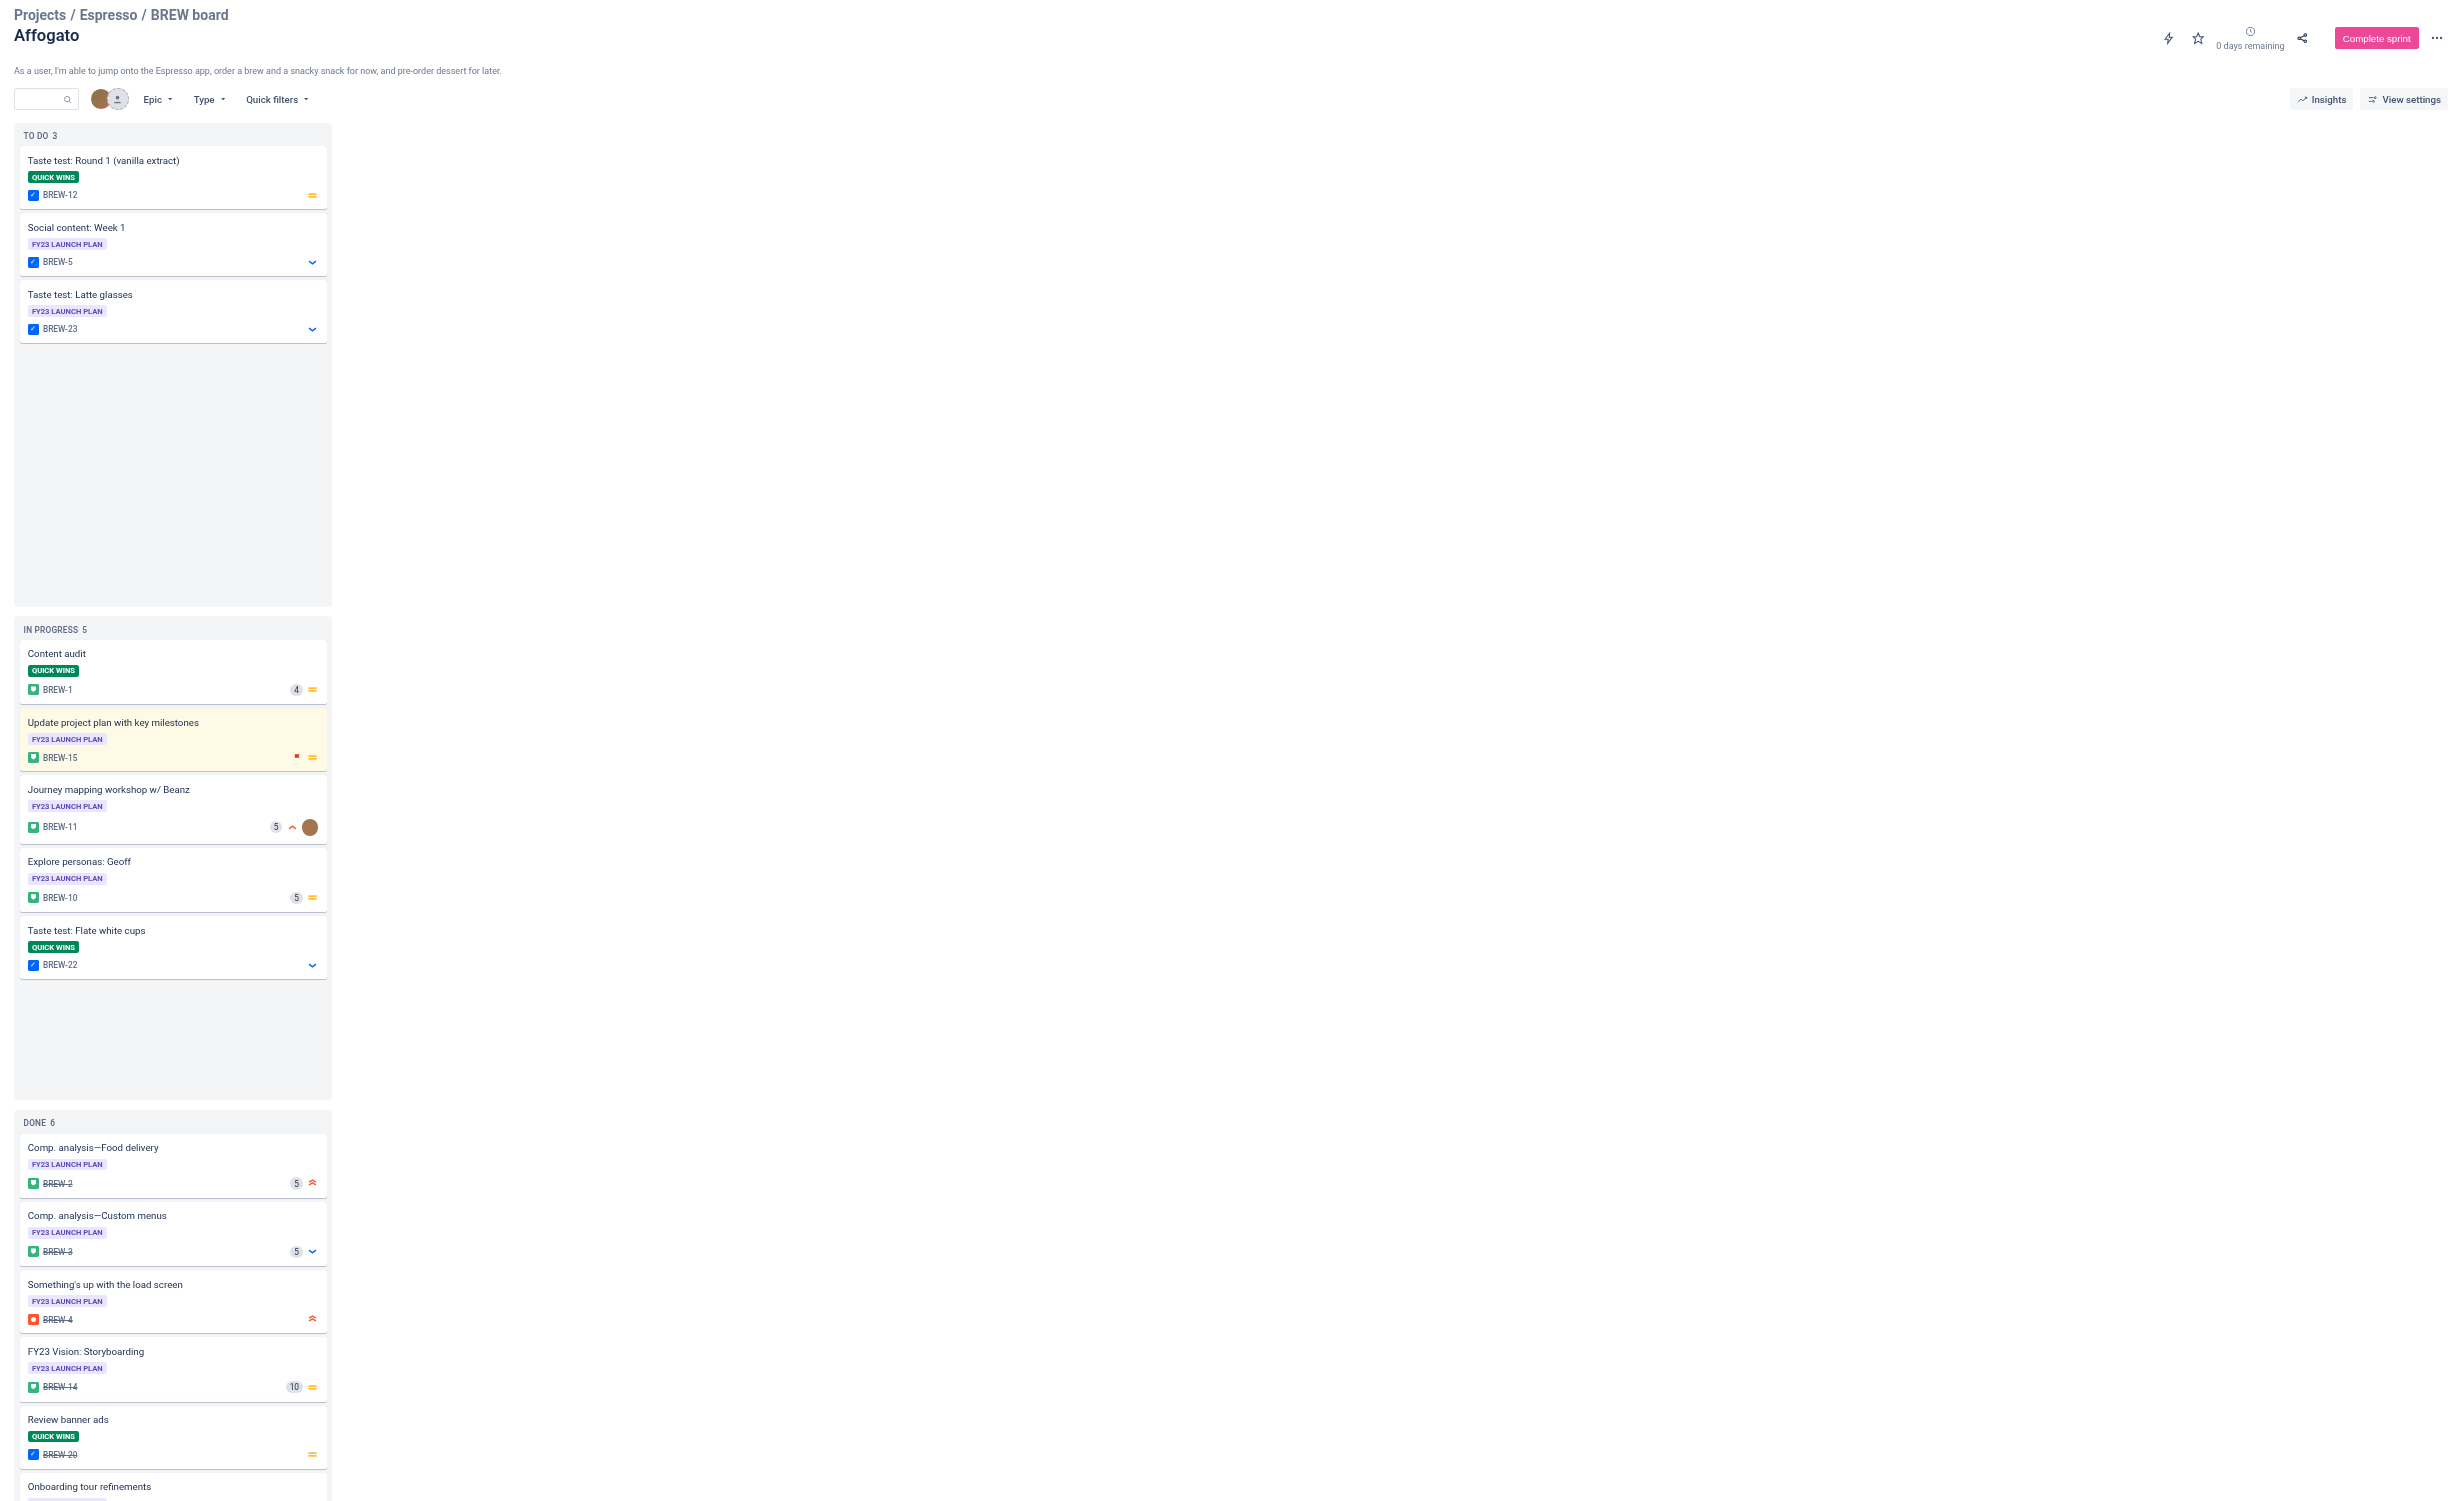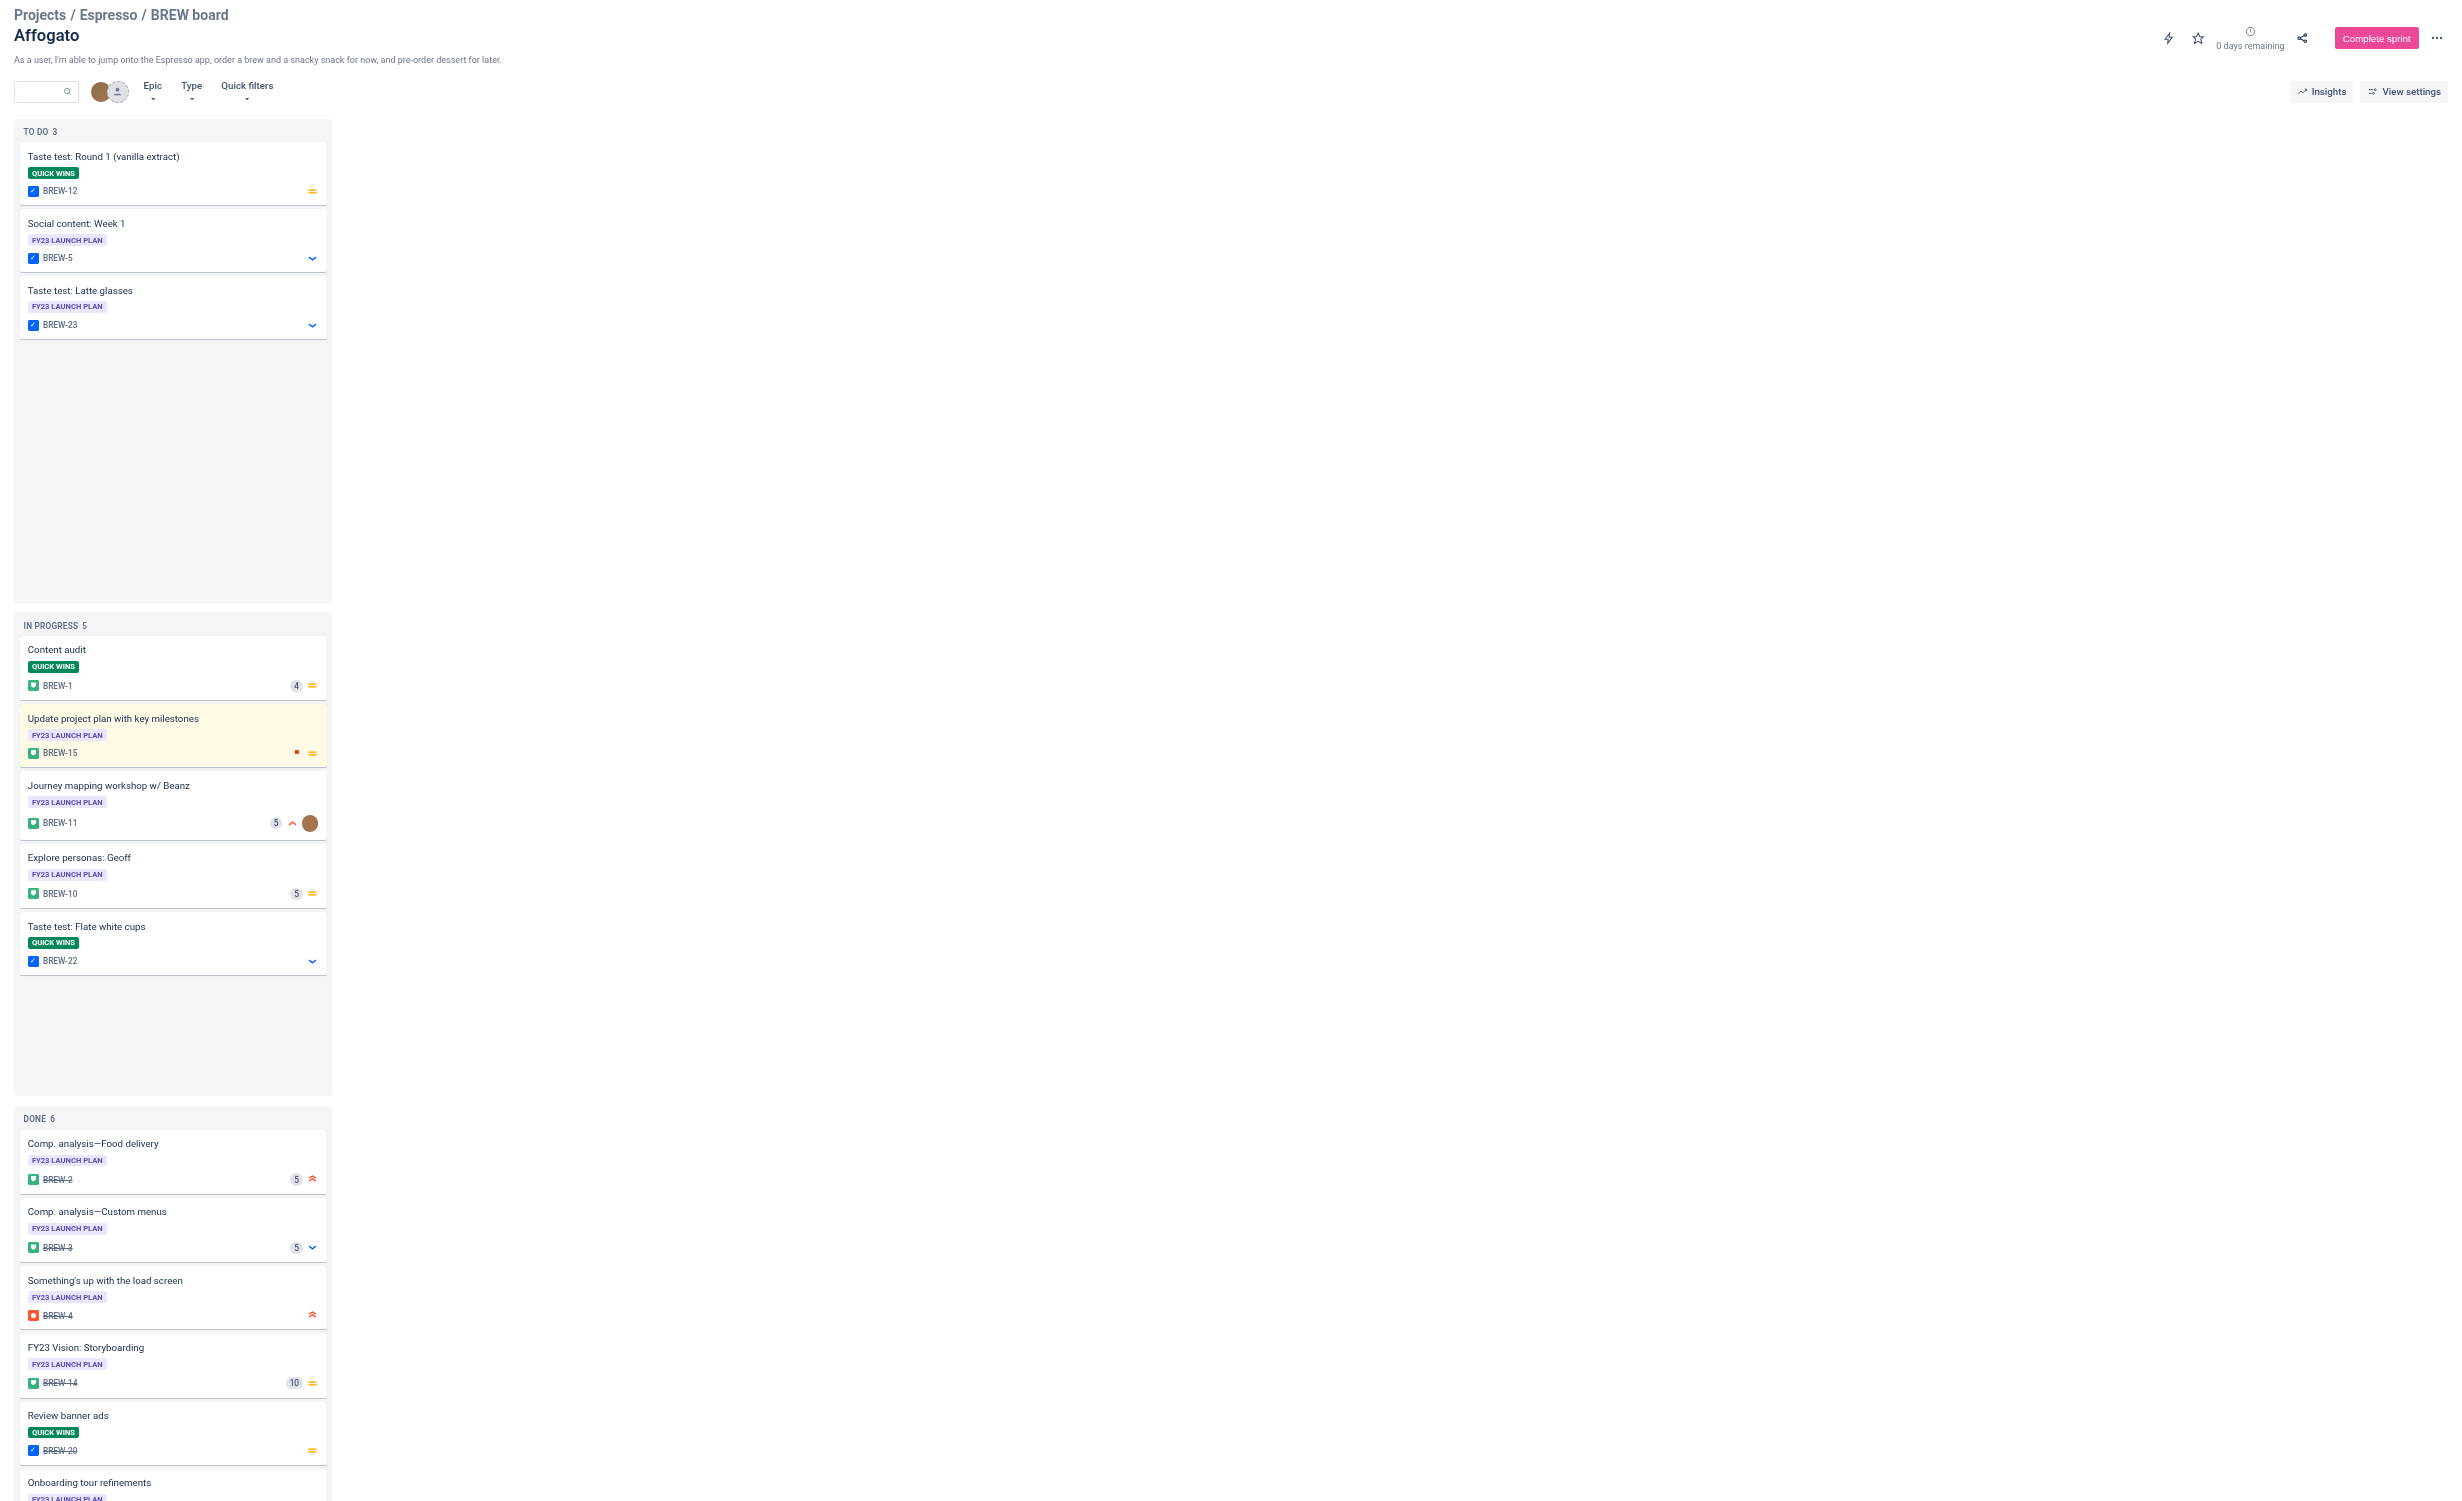--- a/index.html
+++ b/index.html
@@ -6,36 +6,36 @@
 body { font-family: -apple-system, BlinkMacSystemFont, "Segoe UI", Roboto, Helvetica, Arial, sans-serif; background:#fff; color:#172B4D; font-size:9.7px; }
 
 .page { padding: 7px 14px 14px 14px; }
 
 .breadcrumb { display:flex; align-items:center; gap:4.1px; color:#6B778C; font-size:14px;font-weight:bold; }
 .breadcrumb span.sep { color:#6B778C; }
 .breadcrumb span.item { cursor:pointer; }
 
 .header-row { display:flex; align-items:flex-start; justify-content:space-between; margin-top:2.8px; }
 .title-block h1 { font-size:16.6px; font-weight:600; color:#172B4D; }
-.title-block .desc { font-size:9px; color:#6B778C; margin-top:10px; max-width:622px; }
+.title-block .desc { font-size:9px; color:#6B778C; margin-top:21px; max-width:622px; }
 
 .header-actions { display:flex; align-items:center; gap:7px; color:#42526E; }
 .icon-btn { width:22px; height:22px; display:flex; align-items:center; justify-content:center; border-radius:2.1px; cursor:pointer; color:#42526E; }
 .time-remaining { display:flex; align-items:center; gap:4.1px; font-size:9px; color:#6B778C;flex-direction:column; }
 .btn-primary { background:#ec4899; color:#fff; border:none; height:22px; padding:0 8.3px; border-radius:2.1px; font-weight:500; font-size:9.7px; cursor:pointer;margin-left:14px; }
 
 .toolbar-row { display:flex; align-items:center; justify-content:space-between; margin-top:12.4px; }
 .toolbar-left { display:flex; align-items:center; gap:11px; }
 .search-box { display:flex; align-items:center; border:1.4px solid #DFE1E6; border-radius:2.1px; height:22px; padding:0 5.5px; width:65px; }
 .search-box input { border:none; outline:none; width:100%; font-size:9.7px; background:transparent; }
 .avatars { display:flex; align-items:center; }
 .avatar { width:22px; height:22px; border-radius:50%; border:1.4px solid #fff; margin-left:-5.5px; display:flex; align-items:center; justify-content:center; font-size:8.3px; }
 .avatar:first-child { margin-left:0; }
 .avatar.add { background:#DFE1E6; border:1.4px dashed #A5ADBA; color:#6B778C; cursor:pointer; }
-.dropdown-btn { display:flex; align-items:center; gap:4.1px; color:#42526E; font-weight:500; font-size:9.7px; cursor:pointer; padding:2.8px 4.1px; border-radius:2.1px;flex-direction:column; }
+.dropdown-btn { display:flex; align-items:center; gap:4.1px; color:#42526E; font-weight:500; font-size:9.7px; cursor:pointer; padding:2.8px 4.1px; border-radius:2.1px; }
 .toolbar-right { display:flex; align-items:center; gap:7px; }
 .toolbar-chip { display:flex; align-items:center; gap:4.1px; background:#091E420A; height:22px; padding:0 7px; border-radius:2.1px; color:#42526E; font-weight:500; font-size:9.7px; cursor:pointer; }
 
 .board { display:flex; gap:9.7px; margin-top:12.4px; align-items:flex-start;flex-direction:column; }
 .column { background:#F4F5F7; border-radius:4.1px; padding:8.3px 5.5px 5.5px 5.5px; width:318px; min-height:484px; }
 .col-header { display:flex; align-items:center; gap:4.1px; color:#5E6C84; font-size:8.3px; letter-spacing:0.2px; font-weight:600; padding:0 4.1px 5.5px 4.1px; }
 
 .card { background:#fff; border-radius:2.1px; box-shadow:0 0.7px 0.7px rgba(9,30,66,.25); margin-bottom:4.1px; padding:8.3px; cursor:pointer; }
 .card.highlight { background:#FFFAE6; }
 .card-title { font-size:9.7px; color:#172B4D; }

